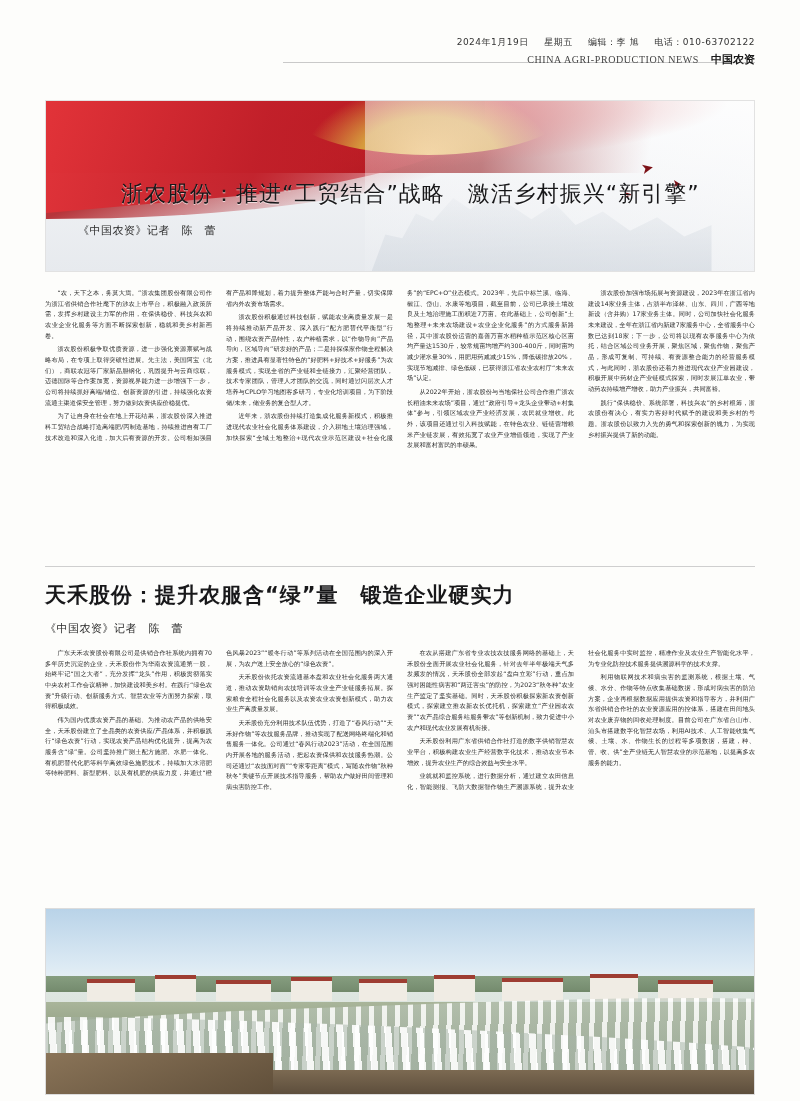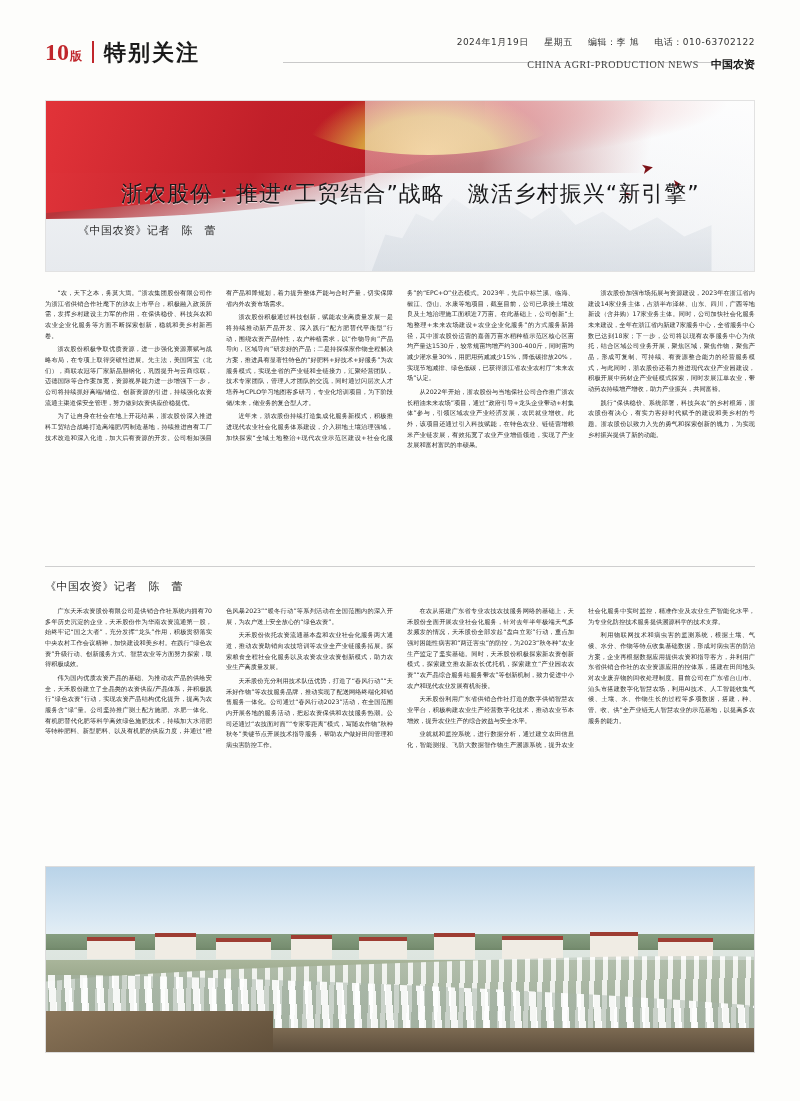--- a/index.html
+++ b/index.html
@@ -46,21 +46,20 @@
   .mh-section{
     font-size:22px;font-weight:bold;letter-spacing:2px;
     font-family:"DejaVu Sans",sans-serif;
   }
   .mh-right{
     position:absolute;right:0;top:36px;text-align:right;
   }
   .mh-meta{
     font-size:9px;color:#333;letter-spacing:.5px;
     font-family:"DejaVu Sans",sans-serif;
-    margin-bottom:5px;
   }
   .mh-meta span{margin-left:12px;}
   .mh-en{
     font-size:10px;color:#444;letter-spacing:.6px;
     font-family:"Liberation Serif",serif;
     margin-top:32px;
   }
   .mh-cn{
     font-size:11px;font-weight:bold;margin-left:8px;
     font-family:"DejaVu Sans",sans-serif;
@@ -196,25 +195,20 @@
     background:linear-gradient(180deg,#7c6a52,#5d4e3c);}
   .ph-soil2{position:absolute;left:0;bottom:0;width:32%;height:22%;
     background:linear-gradient(160deg,#8a7458,#604f3a);}
 </style>
 </head>
 <body>
 
 <div class="page">
 
   <div class="masthead">
-    <div class="mh-left">
-      <span class="mh-pageno"><span>10</span><span class="sm">版</span></span>
-      <span class="mh-bar"></span>
-      <span class="mh-section">特别关注</span>
-    </div>
     <div class="mh-rule"></div>
     <div class="mh-right">
       <div class="mh-meta">
         <span>2024年1月19日</span>
         <span>星期五</span>
         <span>编辑：李 旭</span>
         <span>电话：010-63702122</span>
       </div>
       <div>
         <span class="mh-en">CHINA AGRI-PRODUCTION NEWS</span>
@@ -243,20 +237,21 @@
     <p>为了让自身在社会在地上开花结果，浙农股份深入推进科工贸结合战略打造高端肥/丙制造基地，持续推进自有工厂技术改造和深入化道，加大后有资源的开发。公司相如强目有产品和降规划，着力提升整体产能与合时产量，切实保障省内外农资市场需求。</p>
     <p>浙农股份积极通过科技创新，赋能农业高质量发展一是将持续推动新产品开发、深入践行“配方肥替代平衡型”行动，围绕农资产品特性，农户种植需求，以“作物导向”产品导向，区域导向”研发好的产品；二是持探保家作物全程解决方案，推进具有显著性特色的“好肥料+好技术+好服务”为农服务模式，实现全省的产业链和全链接力，汇聚经营团队，技术专家团队，管理人才团队的交流，同时通过闪层次人才培养与CPLO学习地图客多研习，专业化培训项目，为下阶段储/未来，储业务的复合型人才。</p>
     <p>近年来，浙农股份持续打造集成化服务新模式，积极推进现代农业社会化服务体系建设，介入耕地土壤治理强域，加快探索“全域土地整治+现代农业示范区建设+社会化服务”的“EPC+O”业态模式。2023年，先后中标兰溪、临海、椒江、岱山、水康等地项目，截至目前，公司已承接土壤改良及土地治理施工面积近7万亩。在此基础上，公司创新“土地整理+未来农场建设+农业企业化服务”的方式服务新路径，其中浙农股份运营的嘉善万亩水稻种植示范区核心区亩均产量达1530斤，较常规亩均增产约300-400斤，同时亩均减少灌水量30%，用肥用药减减少15%，降低碳排放20%，实现节地减排、绿色低碳，已获得浙江省农业农村厅“未来农场”认定。</p>
     <p>从2022年开始，浙农股份与当地保社公司合作推广浙农长稻油未来农场”项目，通过“政府引导+龙头企业带动+村集体”参与，引领区域农业产业经济发展，农民就业增收。此外，该项目还通过引入科技赋能，在特色农业、链链营增粮米产业链发展，有效拓宽了农业产业增值领道，实现了产业发展和富村富民的丰硕果。</p>
     <p>浙农股份加强市场拓展与资源建设，2023年在浙江省内建设14家业务主体，占浙半布泽林、山东、四川，广西等地新设（含并购）17家业务主体。同时，公司加快社会化服务未来建设，全年在浙江省内新建7家服务中心，全省服务中心数已达到18家；下一步，公司将以现有农事服务中心为依托，结合区域公司业务开展，聚焦区域，聚焦作物，聚焦产品，形成可复制、可持续、有资源整合能力的经营服务模式，与此同时，浙农股份还着力推进现代农业产业园建设，积极开展中药材企产业链模式探索，同时发展江单农业，带动药农持续增产增收，助力产业振兴，共同富裕。</p>
     <p>践行“保供稳价、系统部署，科技兴农”的乡村根筹，浙农股份有决心，有实力客好时代赋予的建设和美乡村的号题。浙农股份以致力入先的勇气和探索创新的魄力，为实现乡村振兴提供了新的动能。</p>
   </div>
 
   <div class="sep"></div>
 
+  <div class="h2-title">天禾股份：提升农服含“绿”量　锻造企业硬实力</div>
   <div class="h2-byline">《中国农资》记者　陈　蕾</div>
 
   <div class="article art2">
     <p>广东天禾农资股份有限公司是供销合作社系统内拥有70多年历史沉淀的企业，天禾股份作为华南农资流通第一股，始终牢记“国之大者”，充分发挥“龙头”作用，积极贯彻落实中央农村工作会议精神，加快建设和美乡村。在践行“绿色农资”升级行动、创新服务方式、智慧农业等方面努力探索，取得积极成效。</p>
     <p>伟为国内优质农资产品的基础、为推动农产品的供给安全，天禾股份建立了全品类的农资供应/产品体系，并积极践行“绿色农资”行动，实现农资产品结构优化提升，提高为农服务含“绿”量。公司坚持推广测土配方施肥、水肥一体化、有机肥替代化肥等科学高效绿色施肥技术，持续加大水溶肥等特种肥料、新型肥料、以及有机肥的供应力度，并通过“橙色风暴2023”“暖冬行动”等系列活动在全国范围内的深入开展，为农户送上安全放心的“绿色农资”。</p>
     <p>天禾股份依托农资流通基本盘和农业社会化服务两大通道，推动农资助销向农技培训等农业全产业链服务拓展。探索粮食全程社会化服务以及农资农业农资创新模式，助力农业生产高质量发展。</p>
     <p>天禾股份充分利用技术队伍优势，打造了“春风行动”“天禾好作物”等农技服务品牌，推动实现了配送网络终端化和销售服务一体化。公司通过“春风行动2023”活动，在全国范围内开展各地的服务活动，把起农资保供和农技服务热潮。公司还通过“农技面对面”“专家零距离”模式，写随农作物“秋种秋冬”关键节点开展技术指导服务，帮助农户做好田间管理和病虫害防控工作。</p>
     <p>在农从搭建广东省专业农技农技服务网络的基础上，天禾股份全面开展农业社会化服务，针对去年半年极端天气多发频发的情况，天禾股份全部发起“盘白立彩”行动，重点加强对困能性病害和“两迁害虫”的防控，为2023“秋冬种”农业生产监定了坚实基础。同时，天禾股份积极探索新农资创新模式，探索建立推农新农长优托机，探索建立“产业园农农资”“农产品综合服务站服务带农”等创新机制，致力促进中小农户和现代农业发展有机衔接。</p>
     <p>天禾股份利用广东省供销合作社打造的数字供销智慧农业平台，积极构建农业生产经营数字化技术，推动农业节本增效，提升农业生产的综合效益与安全水平。</p>
     <p>业就就和监控系统，进行数据分析，通过建立农田信息化，智能测报、飞防大数据智作物生产溯源系统，提升农业社会化服务中实时监控，精准作业及农业生产智能化水平，为专业化防控技术服务提供溯源科学的技术支撑。</p>

